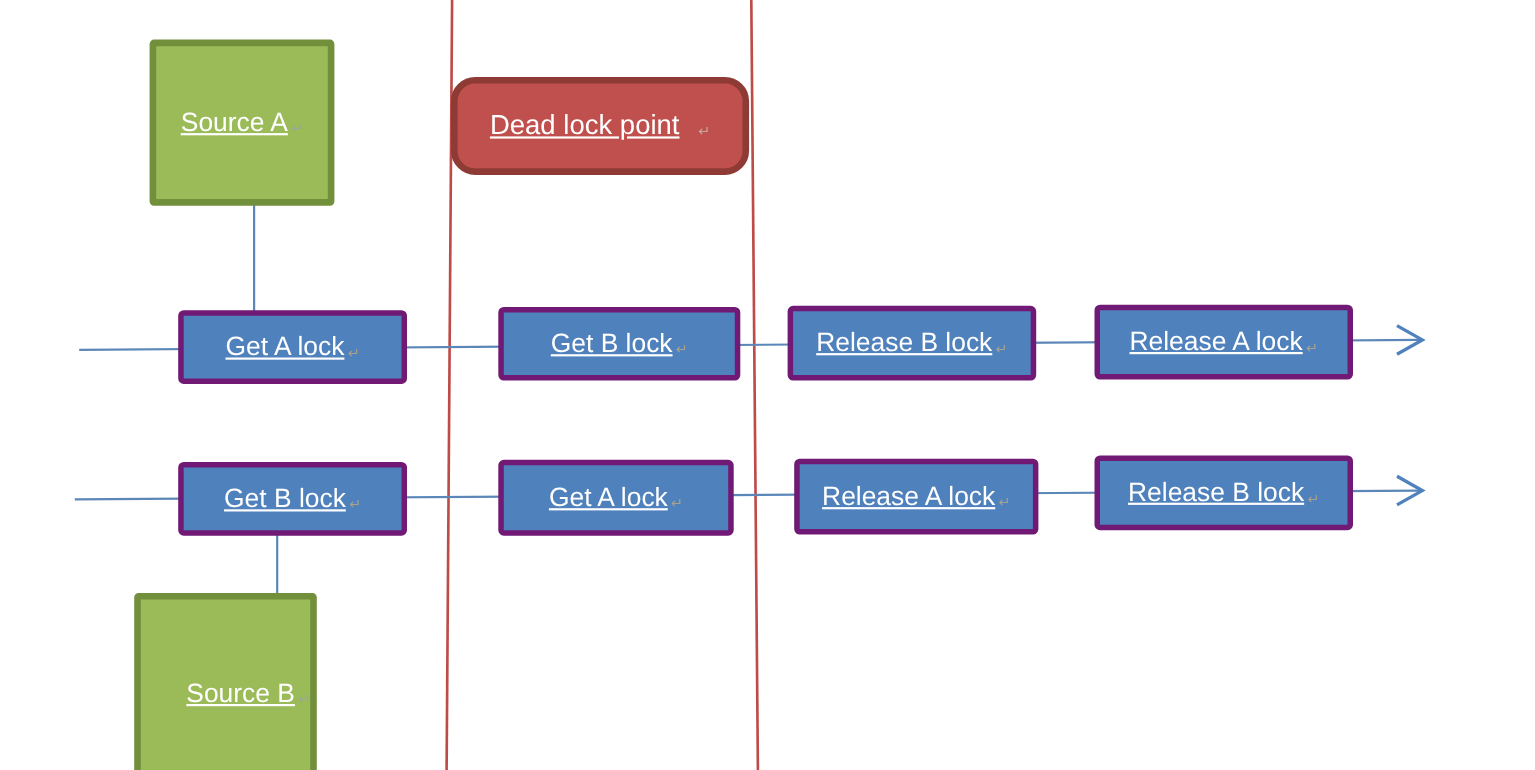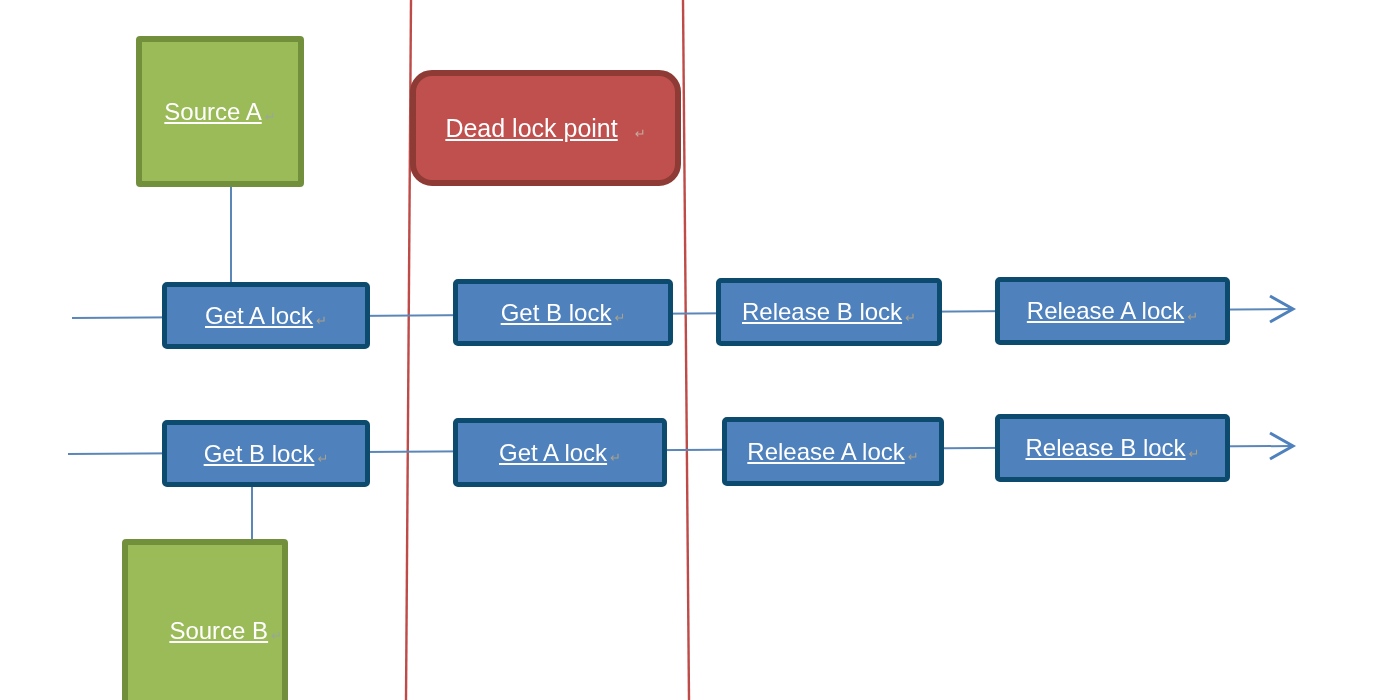--- a/index.html
+++ b/index.html
@@ -30,21 +30,21 @@
   .node .pmark {
     font-size: 13px;
     color: #a9a18b;
     margin-left: 3px;
     transform: translateY(5px);
   }
   .green .pmark { color: #9aa79a; }
   .red .pmark { color: #c7a9a0; }
   .blue {
     background: #4f81bd;
-    border: 5px solid #0c4a6e;
+    border: 5px solid #701a75;
     border-radius: 5px;
     font-size: 24px;
   }
   .green {
     background: #9bbb59;
     border: 6px solid #72903c;
     border-radius: 4px;
     font-size: 24px;
   }
   .red {
@@ -72,21 +72,21 @@
 
     <line x1="231" y1="186" x2="231" y2="284" stroke="#5b87b8" stroke-width="2"></line>
     <line x1="252" y1="485" x2="252" y2="541" stroke="#5b87b8" stroke-width="2"></line>
   </svg>
 
   <div class="node green" style="left:136px; top:36px; width:168px; height:151px;">
     <span class="lbl">Source A</span>
     <span class="pmark">↵</span>
   </div>
 
-  <div class="node red" style="left:410px; top:70px; width:271px; height:116px;gap:14px;">
+  <div class="node red" style="left:410px; top:70px; width:271px; height:89px;gap:14px;">
     <span class="lbl">Dead lock point</span>
     <span class="pmark">↵</span>
   </div>
 
   <div class="node blue" style="left:162px; top:282px; width:208px; height:67px;">
     <span class="lbl">Get A lock</span>
     <span class="pmark">↵</span>
   </div>
   <div class="node blue" style="left:453px; top:279px; width:220px; height:67px;">
     <span class="lbl">Get B lock</span>

